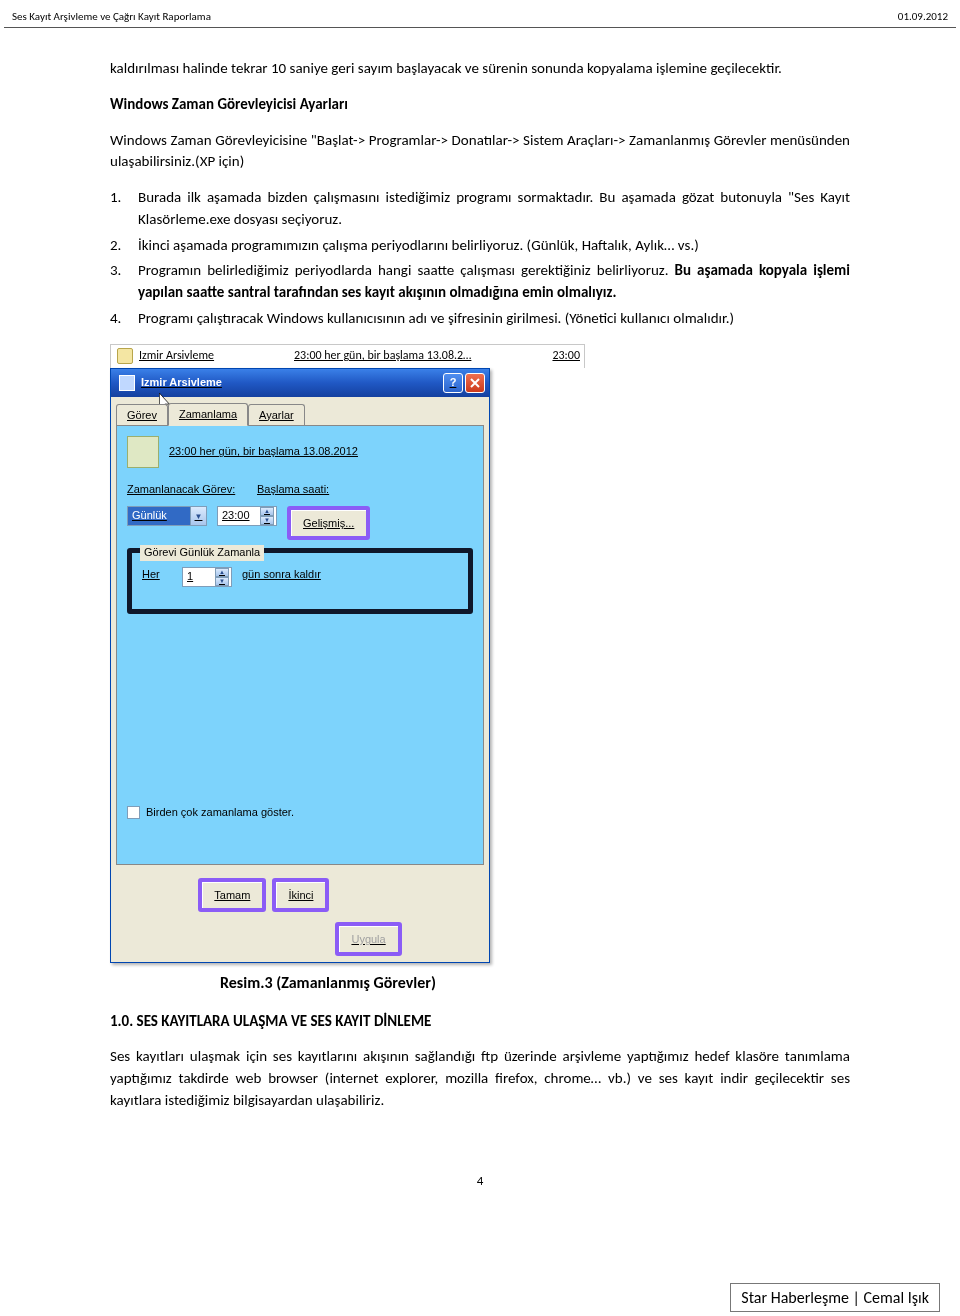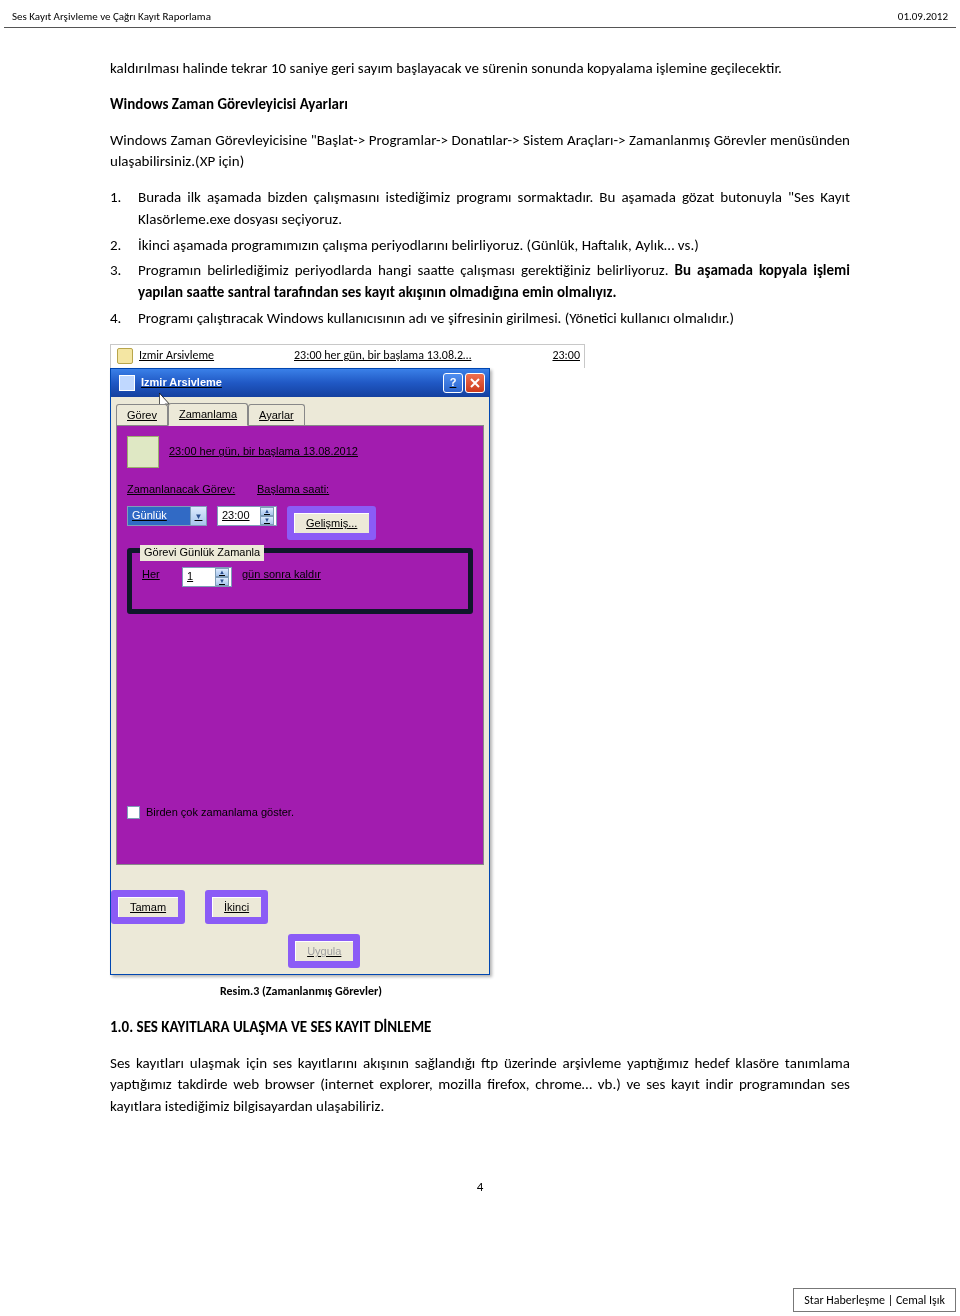--- a/index.html
+++ b/index.html
@@ -31,29 +31,29 @@
     text-align: justify;
   }
   .content p { margin: 0 0 14px 0; }
   .h2 { font-weight: bold; margin: 18px 0 14px 0; }
   ol.steps { list-style: none; padding: 0; margin: 0 0 14px 0; }
   ol.steps li { display: flex; margin-bottom: 4px; }
   ol.steps li .num { width: 28px; flex: 0 0 28px; }
   ol.steps li .txt { flex: 1; }
   .bold { font-weight: bold; }
   .figure { margin: 10px 0 8px 0; text-decoration: underline; }
-  .caption { font-size: 12px; font-weight: bold; text-align: left; padding-left: 110px; margin: 6px 0 16px 0; }
+  .caption { font-size: 16px; font-weight: bold; text-align: left; padding-left: 110px; margin: 6px 0 16px 0; }
   .section-title { font-weight: bold; margin: 10px 0 14px 0; }
   .page-num { text-align: center; font-size: 13px; margin-top: 60px; }
   .footer-box {
     position: absolute;
-    right: 4px;
+    right: 20px;
     bottom: 4px;
     border: 1px solid #777;
-    font-size: 12px;
+    font-size: 16px;
     padding: 4px 10px;
   }
 
   
   .task-row {
     background: #fff;
     border: 1px solid #c8c8c8;
     border-bottom: none;
     height: 24px;
     display: flex;
@@ -117,23 +117,23 @@
     background: #ece9d8;
     padding: 3px 10px;
     border-radius: 3px 3px 0 0;
     position: relative;
     top: 1px;
   }
   .xp-tab.active { background: #ece9d8; z-index: 2; border-bottom: 1px solid #ece9d8; }
   .xp-tab.inactive { background: #ece9d8; }
   .xp-tabbody {
     border: 1px solid #888;
-    margin: 0 5px 19px 5px;
+    margin: 0 5px 7px 5px;
     padding: 10px;
-    background: #a21caf;
+    background: #7dd3fc;
     min-height: 440px;
     position: relative;
   }
   .sched-row {
     display: flex;
     align-items: center;
     gap: 10px;
     margin-bottom: 14px;
   }
   .sched-icon { width: 32px; height: 32px; background: #dfe8c4; border: 1px solid #9aaf6e; }
@@ -163,21 +163,21 @@
   }
   .xp-spinner .sp-val { flex: 1; }
   .xp-spinner .sp-btns { display: flex; flex-direction: column; }
   .xp-spinner .sp-btn {
     width: 14px; height: 9px; background: linear-gradient(#dbeafd,#a8c6ed);
     border: 1px solid #7f9db9; font-size: 6px; line-height: 6px; text-align: center;
     color: #2a4f8f;
   }
   .xp-button {
     background: #ece9d8;
-    border: 7px solid #8b5cf6;
+    border: 4px solid #8b5cf6;
     border-radius: 3px;
     padding: 2px 12px;
     height: 34px;
     font-size: 11px;
     box-shadow: inset 1px 1px 0 #fff;
   }
   .xp-button.disabled { color: #a0a0a0; margin-top: 44px; }
   .fieldset {
     border: 5px solid #0f172a;
     border-radius: 3px;
@@ -185,21 +185,21 @@
     margin-top: 6px;
     position: relative;
   }
   .fieldset .legend {
     position: absolute; top: -8px; left: 8px;
     background: #ece9d8; padding: 0 4px; font-size: 11px;
   }
   .checkbox-row { display: flex; align-items: center; gap: 6px; position: absolute; bottom: 44px; left: 10px; }
   .xp-checkbox { width: 13px; height: 13px; border: 1px solid #7f9db9; background: #fff; }
   .dlg-buttons {
-    display: flex; justify-content: flex-start; gap: 20px;
+    display: flex; justify-content: center; gap: 6px;
     padding: 6px 0;
   }
 </style>
 </head>
 <body>
 <div class="page">
 
 <div class="doc-header">
   <span>Ses Kayıt Arşivleme ve Çağrı Kayıt Raporlama</span>
   <span>01.09.2012</span>
@@ -317,20 +317,20 @@
         <button class="xp-button">İkinci</button>
         <button class="xp-button disabled">Uygula</button>
       </div>
     </div>
   </div>
 
   <div class="caption">Resim.3 (Zamanlanmış Görevler)</div>
 
   <p class="section-title">1.0. SES KAYITLARA ULAŞMA VE SES KAYIT DİNLEME</p>
 
-  <p>Ses kayıtları ulaşmak için ses kayıtlarını akışının sağlandığı ftp üzerinde arşivleme yaptığımız hedef klasöre tanımlama yaptığımız takdirde web browser (internet explorer, mozilla firefox, chrome… vb.) ve ses kayıt indir programından ses kayıtlara istediğimiz bilgisayardan ulaşabiliriz.</p>
+  <p>Ses kayıtları ulaşmak için ses kayıtlarını akışının sağlandığı ftp üzerinde arşivleme yaptığımız hedef klasöre tanımlama yaptığımız takdirde web browser (internet explorer, mozilla firefox, chrome… vb.) ve ses kayıt indir geçilecektir ses kayıtlara istediğimiz bilgisayardan ulaşabiliriz.</p>
 
   <div class="page-num">4</div>
 </div>
 
 <div class="footer-box">Star Haberleşme | Cemal Işık</div>
 
 </div>
 
 </body></html>

